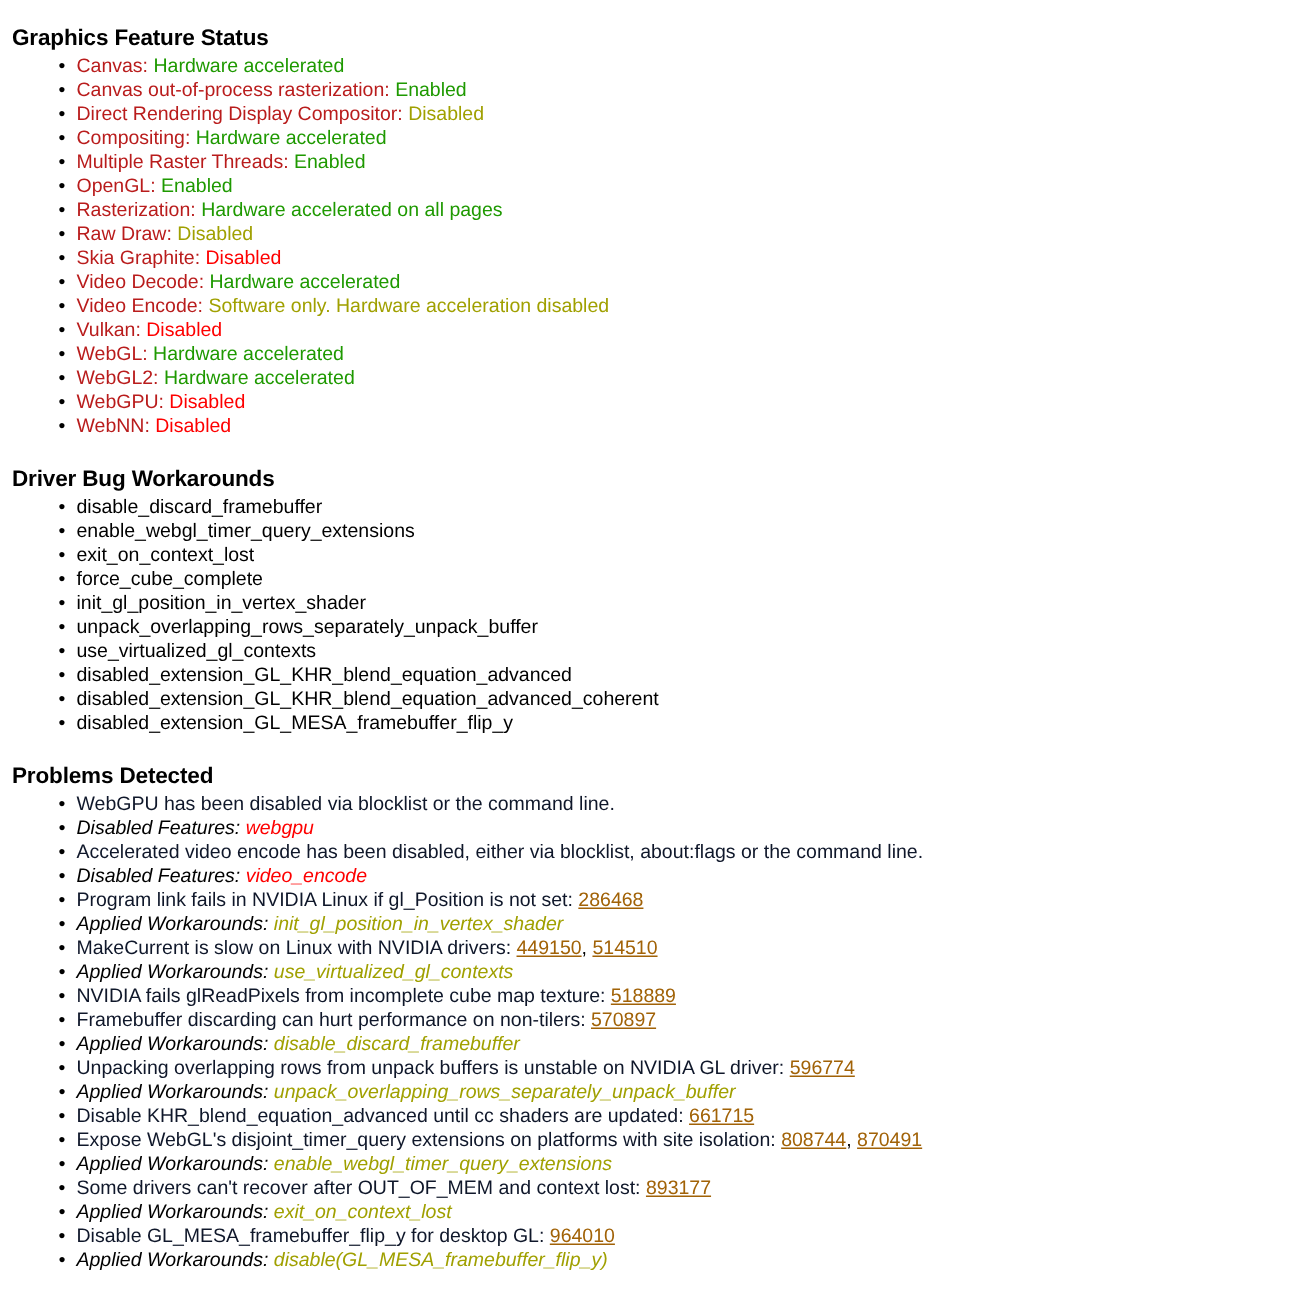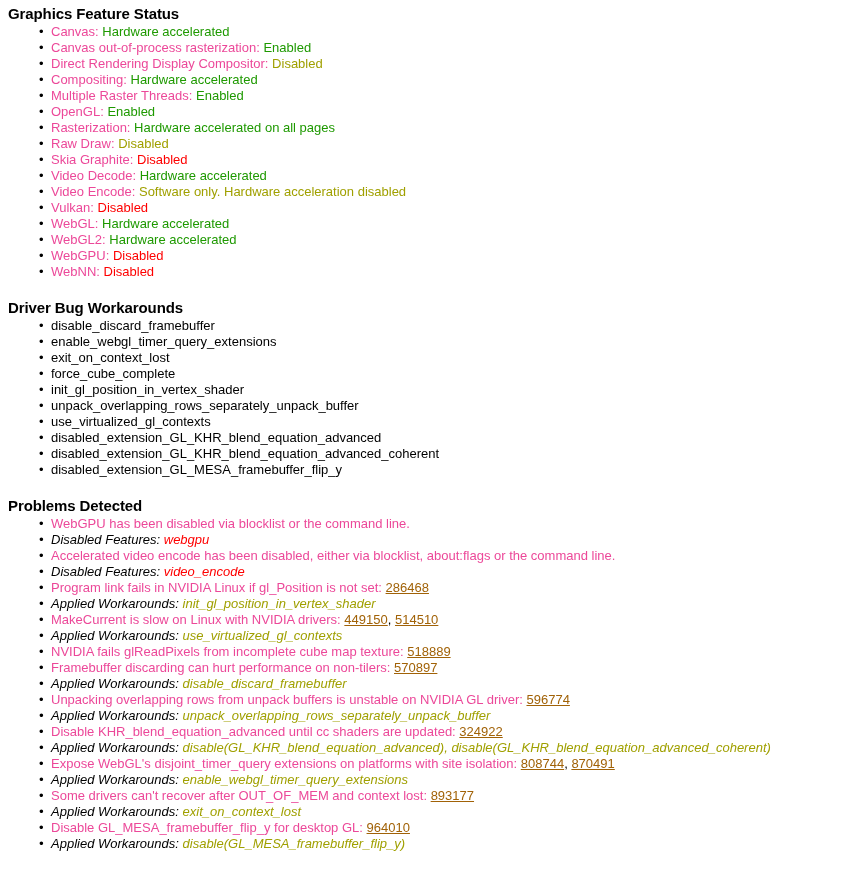--- a/index.html
+++ b/index.html
@@ -25,20 +25,21 @@
     font-size: 15px;
     line-height: 19px;
     font-weight: bold;
     margin: 0 0 1px 0;
     padding: 0;
     color: #000000;
     letter-spacing: -0.1px;
   }
   .section {
     margin-bottom: 18px;
+    margin-top: 12px;
   }
   .section:last-child { margin-bottom: 0; }
 
   ul.feature-list,
   ul.workaround-list,
   ul.problem-list {
     list-style: none;
     margin: 0;
     padding: 0;
   }
@@ -54,29 +55,29 @@
   ul.workaround-list > li::before,
   ul.problem-list > li::before {
     content: "\2022";
     position: absolute;
     left: 31px;
     top: 0;
     font-size: 13px;
     line-height: 16px;
     color: #000000;
   }
-  .feature-name { color: #ec4899; }
+  .feature-name { color: #b91c1c; }
   .status { white-space: nowrap; }
   .status-green  { color: #1e9900; }
   .status-red    { color: #fe0000; }
   .status-yellow { color: #a0a000; }
 
   .workaround-name { color: #000000; }
 
-  .problem-desc { color: #ec4899; }
+  .problem-desc { color: #0f172a; }
   .detail-line {
     padding-left: 43px;
     line-height: 16px;
     font-style: italic;
     color: #000000;
     white-space: nowrap;
   }
   .detail-label {
     color: #000000;
   }
@@ -147,22 +148,21 @@
         <li class="detail-line" style="list-style: none;"><span class="detail-label">Disabled Features:</span> <span class="detail-value-red">video_encode</span></li>
         <li><span class="problem-desc">Program link fails in NVIDIA Linux if gl_Position is not set:</span> <a class="bug-link">286468</a></li>
         <li class="detail-line" style="list-style: none;"><span class="detail-label">Applied Workarounds:</span> <span class="detail-value-yellow">init_gl_position_in_vertex_shader</span></li>
         <li><span class="problem-desc">MakeCurrent is slow on Linux with NVIDIA drivers:</span> <a class="bug-link">449150</a><span class="link-sep">, </span><a class="bug-link">514510</a></li>
         <li class="detail-line" style="list-style: none;"><span class="detail-label">Applied Workarounds:</span> <span class="detail-value-yellow">use_virtualized_gl_contexts</span></li>
         <li><span class="problem-desc">NVIDIA fails glReadPixels from incomplete cube map texture:</span> <a class="bug-link">518889</a></li>
         <li><span class="problem-desc">Framebuffer discarding can hurt performance on non-tilers:</span> <a class="bug-link">570897</a></li>
         <li class="detail-line" style="list-style: none;"><span class="detail-label">Applied Workarounds:</span> <span class="detail-value-yellow">disable_discard_framebuffer</span></li>
         <li><span class="problem-desc">Unpacking overlapping rows from unpack buffers is unstable on NVIDIA GL driver:</span> <a class="bug-link">596774</a></li>
         <li class="detail-line" style="list-style: none;"><span class="detail-label">Applied Workarounds:</span> <span class="detail-value-yellow">unpack_overlapping_rows_separately_unpack_buffer</span></li>
-        <li><span class="problem-desc">Disable KHR_blend_equation_advanced until cc shaders are updated:</span> <a class="bug-link">324922</a></li>
-        <li class="detail-line" style="list-style: none;"><span class="detail-label">Applied Workarounds:</span> <span class="detail-value-yellow">disable(GL_KHR_blend_equation_advanced), disable(GL_KHR_blend_equation_advanced_coherent)</span></li>
+        <li><span class="problem-desc">Disable KHR_blend_equation_advanced until cc shaders are updated:</span> <a class="bug-link">661715</a></li>
         <li><span class="problem-desc">Expose WebGL's disjoint_timer_query extensions on platforms with site isolation:</span> <a class="bug-link">808744</a><span class="link-sep">, </span><a class="bug-link">870491</a></li>
         <li class="detail-line" style="list-style: none;"><span class="detail-label">Applied Workarounds:</span> <span class="detail-value-yellow">enable_webgl_timer_query_extensions</span></li>
         <li><span class="problem-desc">Some drivers can't recover after OUT_OF_MEM and context lost:</span> <a class="bug-link">893177</a></li>
         <li class="detail-line" style="list-style: none;"><span class="detail-label">Applied Workarounds:</span> <span class="detail-value-yellow">exit_on_context_lost</span></li>
         <li><span class="problem-desc">Disable GL_MESA_framebuffer_flip_y for desktop GL:</span> <a class="bug-link">964010</a></li>
         <li class="detail-line" style="list-style: none;"><span class="detail-label">Applied Workarounds:</span> <span class="detail-value-yellow">disable(GL_MESA_framebuffer_flip_y)</span></li>
       </ul>
   </div>
 
 </div>

